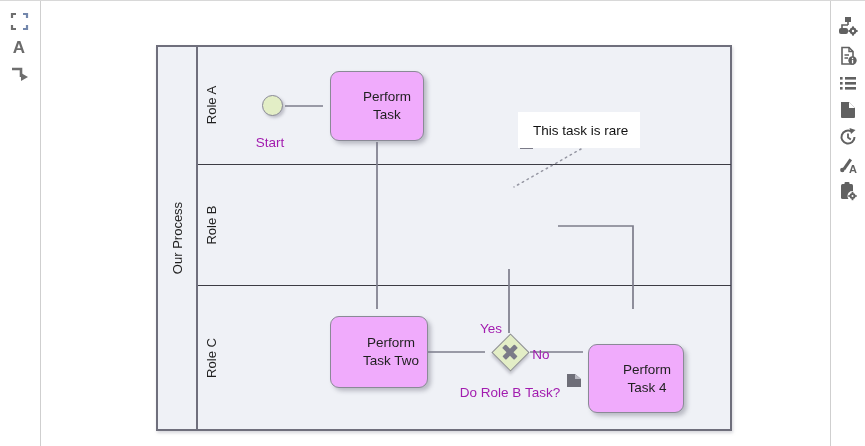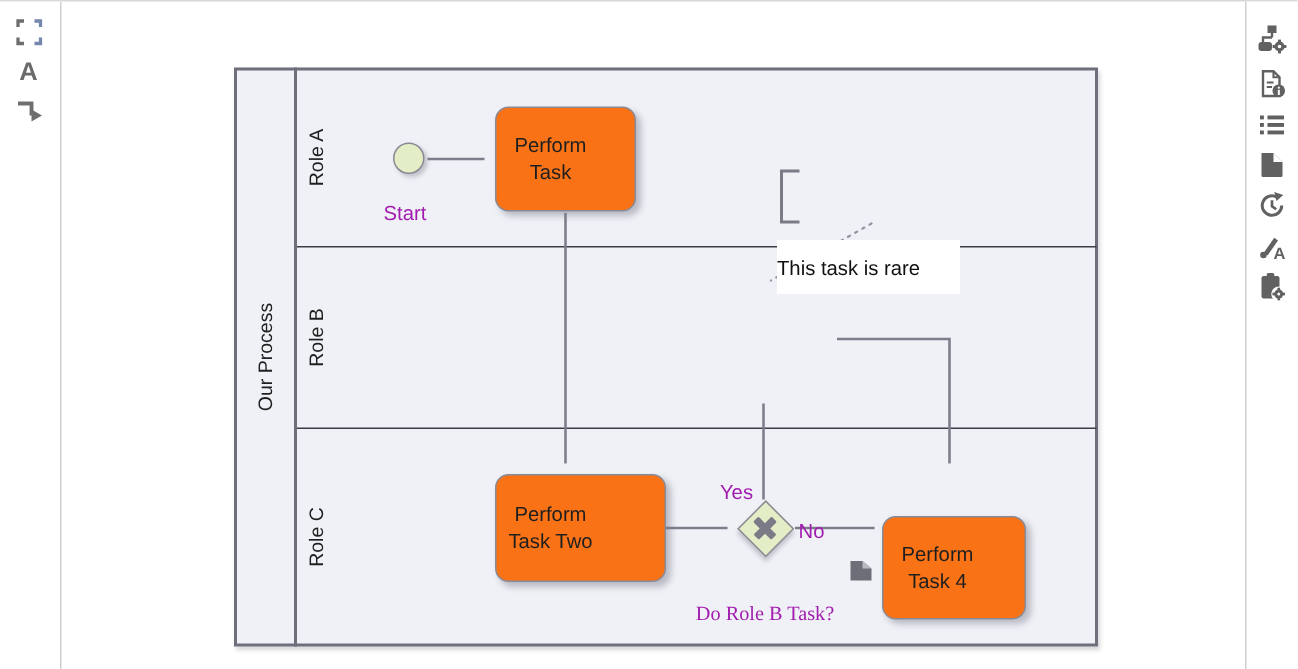--- a/index.html
+++ b/index.html
@@ -8,34 +8,34 @@
   
   #left-toolbar{position:absolute;left:0;top:0;width:41px;height:446px;background:#fff;border-right:1px solid #cfcfcf;box-sizing:border-box;}
   #right-toolbar{position:absolute;right:0;top:0;width:35px;height:446px;background:#fff;border-left:1px solid #cfcfcf;box-sizing:border-box;}
   .tool{position:absolute;width:22px;height:22px;display:flex;align-items:center;justify-content:center;cursor:pointer;}
   .tool svg{display:block;}
   .letterA{font-size:17px;font-weight:700;color:#6b6b6b;line-height:1;}
   #pool{position:absolute;left:156px;top:44px;width:576px;height:386px;border:2px solid #6f6f7c;background:#eff1f6;box-sizing:border-box;box-shadow:1px 2px 3px rgba(140,140,155,.35);}
   #pool-label-col{position:absolute;left:156px;top:44px;width:42px;height:386px;border-right:2px solid #6f6f7c;box-sizing:border-box;}
   .lane-line{position:absolute;left:198px;width:533px;height:0;border-top:1px solid #3c3c44;}
   .vlabel{position:absolute;transform:translate(-50%,-50%) rotate(-90deg);white-space:nowrap;font-size:13px;color:#1f1f1f;}
-  .task{position:absolute;background:#f97316;border:1.5px solid #8a8a96;border-radius:9px;box-sizing:border-box;
-        display:flex;align-items:center;justify-content:flex-start;text-align:center;
+  .task{position:absolute;background:#f0abfc;border:1.5px solid #8a8a96;border-radius:9px;box-sizing:border-box;
+        display:flex;align-items:center;justify-content:flex-end;text-align:center;
         font-size:13.5px;line-height:1.3;color:#1f1f1f;box-shadow:3px 3px 4px rgba(120,120,135,.45);cursor:pointer;}
   .task .tlabel{width:72px;}
   #start-event{position:absolute;left:262px;top:94px;width:21px;height:21px;border-radius:50%;
         background:#e3eec6;border:1.5px solid #8a8a96;box-sizing:border-box;box-shadow:2px 2px 3px rgba(120,120,135,.4);cursor:pointer;}
   #gateway{position:absolute;left:497px;top:338px;width:27px;height:27px;background:#e3eec6;border:1.5px solid #8a8a96;
         box-sizing:border-box;transform:rotate(45deg);box-shadow:2px 2px 3px rgba(120,120,135,.4);cursor:pointer;}
   .gw-bar{position:absolute;left:510px;top:351px;width:17px;height:4.6px;background:#7b7b88;border-radius:1px;}
   .gw-bar.b1{transform:translate(-50%,-50%) rotate(45deg);}
   .gw-bar.b2{transform:translate(-50%,-50%) rotate(-45deg);}
   .flow-label{position:absolute;transform:translate(-50%,-50%);font-size:13.5px;color:#a21caf;white-space:nowrap;}
   #annotation-box{position:absolute;left:518px;top:111px;width:122px;height:36px;background:#fff;
-        display:flex;align-items:center;padding-left:0;box-sizing:border-box;font-size:13.5px;color:#111;cursor:pointer;margin-top:48px;}
+        display:flex;align-items:center;padding-left:15px;box-sizing:border-box;font-size:13.5px;color:#111;cursor:pointer;}
   #edges{position:absolute;left:0;top:0;width:865px;height:446px;pointer-events:none;}
   #edges path{fill:none;}
   .docicon{position:absolute;left:566px;top:372px;}
 </style>
 </head>
 <body>
 
 <div id="app">
 
   <div id="left-toolbar">
@@ -155,32 +155,32 @@
   </svg>
 
   <div id="start-event"></div>
   <div class="flow-label" style="left:270px;top:141px;">Start</div>
 
   <div class="task" style="left:330px;top:70px;width:94px;height:70px;">
     <div class="tlabel">Perform Task</div>
   </div>
 
 
-  <div class="task" style="left:330px;top:315px;width:114px;height:72px;">
+  <div class="task" style="left:330px;top:315px;width:98px;height:72px;">
     <div class="tlabel">Perform Task Two</div>
   </div>
 
   <div class="task" style="left:588px;top:315px;width:96px;height:69px;margin-top:28px;">
     <div class="tlabel">Perform Task 4</div>
   </div>
 
   <div id="gateway"></div>
   <div class="gw-bar b1"></div>
   <div class="gw-bar b2"></div>
-  <div class="flow-label" style="left:510px;top:408px;font-family:Liberation Serif, serif;">Do Role B Task?</div>
+  <div class="flow-label" style="left:510px;top:391px;">Do Role B Task?</div>
 
   <div class="flow-label" style="left:491px;top:327px;">Yes</div>
   <div class="flow-label" style="left:541px;top:334px;margin-top:19px;">No</div>
 
   <div id="annotation-box">
     <span>This task is rare</span>
   </div>
 
   <div class="docicon">
     <svg width="17" height="15" viewBox="0 0 17 15">

